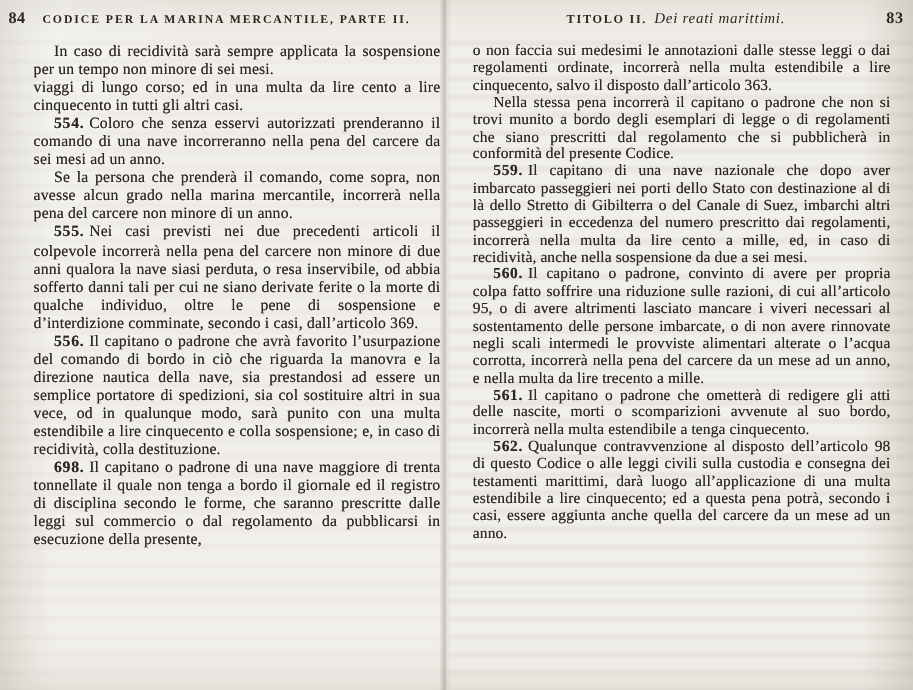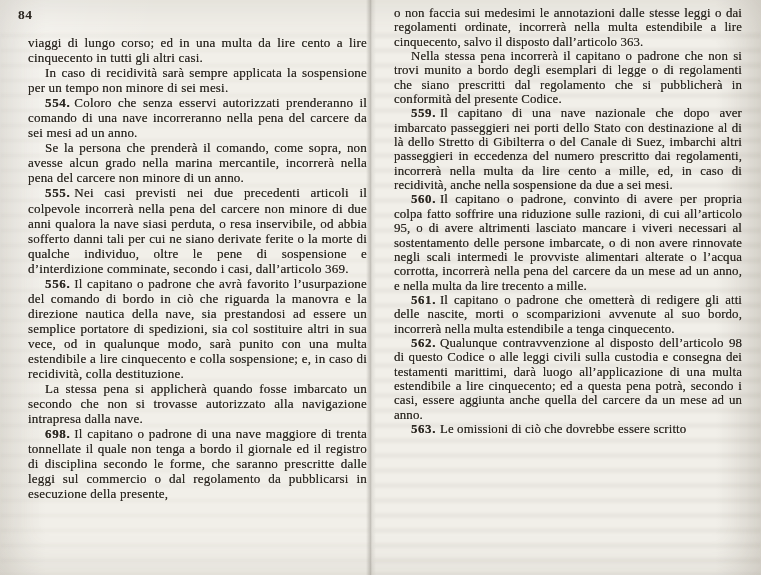--- a/index.html
+++ b/index.html
@@ -41,21 +41,21 @@
   .runhead {
     display:flex; align-items:baseline;
     padding-top:7px; height:22px;
     white-space:nowrap;
   }
   .pagenum { font-weight:bold; font-size:13.5px; letter-spacing:0.5px; }
   .runtitle {
     flex:1; text-align:center; font-weight:bold;
     font-size:9.8px; letter-spacing:1.6px;
   }
-  .page-left  .runhead { padding-left:18px; padding-right:14px; }
+  .page-left  .runhead { padding-left:7px; padding-right:14px; }
   .page-right .runhead { padding-left:14px; padding-right:8px; }
   .smallcaps  { font-weight:bold; font-size:10.2px; letter-spacing:1.4px; }
   .ital-title { font-style:italic; font-weight:normal; font-size:12.5px; letter-spacing:0.6px; margin-left:6px; }
 
   .pagebody {
     position:relative;
     text-align:justify;
     text-shadow:0 0 0.5px rgba(43,39,33,0.65);
     overflow:hidden;
   }
@@ -73,41 +73,44 @@
 </style>
 </head>
 <body>
 
 <div class="scan">
 
   <div class="page page-left">
     <div class="bleed"></div>
     <div class="runhead">
       <span class="pagenum">84</span>
+      <span class="runtitle">CODICE PER LA MARINA MERCANTILE, PARTE II.</span>
     </div>
     <div class="pagebody">
+      <p class="para"><span>In caso di recidività sarà sempre applicata la sospensione per un tempo non minore di sei mesi.</span></p>
       <p class="para noindent"><span>viaggi di lungo corso; ed in una multa da lire cento a lire cinquecento in tutti gli altri casi.</span></p>
-      <p class="para"><span>In caso di recidività sarà sempre applicata la sospensione per un tempo non minore di sei mesi.</span></p>
       <p class="para"><b class="artnum">554.</b><span>Coloro che senza esservi autorizzati prenderanno il comando di una nave incorreranno nella pena del carcere da sei mesi ad un anno.</span></p>
       <p class="para"><span>Se la persona che prenderà il comando, come sopra, non avesse alcun grado nella marina mercantile, incorrerà nella pena del carcere non minore di un anno.</span></p>
       <p class="para"><b class="artnum">555.</b><span>Nei casi previsti nei due precedenti articoli il colpevole incorrerà nella pena del carcere non minore di due anni qualora la nave siasi perduta, o resa inservibile, od abbia sofferto danni tali per cui ne siano derivate ferite o la morte di qualche individuo, oltre le pene di sospensione e d’interdizione comminate, secondo i casi, dall’articolo 369.</span></p>
       <p class="para"><b class="artnum">556.</b><span>Il capitano o padrone che avrà favorito l’usurpazione del comando di bordo in ciò che riguarda la manovra e la direzione nautica della nave, sia prestandosi ad essere un semplice portatore di spedizioni, sia col sostituire altri in sua vece, od in qualunque modo, sarà punito con una multa estendibile a lire cinquecento e colla sospensione; e, in caso di recidività, colla destituzione.</span></p>
-      <p class="para"><span>La stessa pena si applicherà quando fosse imbarcato un secondo che non si trovasse autorizzato alla navigazione intrapresa dalla nave.</span></p>
       <p class="para"><b class="artnum">698.</b><span>Il capitano o padrone di una nave maggiore di trenta tonnellate il quale non tenga a bordo il giornale ed il registro di disciplina secondo le forme, che saranno prescritte dalle leggi sul commercio o dal regolamento da pubblicarsi in esecuzione della presente,</span></p>
     </div>
   </div>
 
   <div class="gutter"></div>
 
   <div class="page page-right">
     <div class="bleed"></div>
+    <div class="runhead">
+      <span class="runtitle"><span class="smallcaps">TITOLO II.</span><span class="ital-title">Dei reati marittimi.</span></span>
+      <span class="pagenum">83</span>
+    </div>
     <div class="pagebody">
       <p class="para noindent"><span>o non faccia sui medesimi le annotazioni dalle stesse leggi o dai regolamenti ordinate, incorrerà nella multa estendibile a lire cinquecento, salvo il disposto dall’articolo 363.</span></p>
       <p class="para"><span>Nella stessa pena incorrerà il capitano o padrone che non si trovi munito a bordo degli esemplari di legge o di regolamenti che siano prescritti dal regolamento che si pubblicherà in conformità del presente Codice.</span></p>
       <p class="para"><b class="artnum">559.</b><span>Il capitano di una nave nazionale che dopo aver imbarcato passeggieri nei porti dello Stato con destinazione al di là dello Stretto di Gibilterra o del Canale di Suez, imbarchi altri passeggieri in eccedenza del numero prescritto dai regolamenti, incorrerà nella multa da lire cento a mille, ed, in caso di recidività, anche nella sospensione da due a sei mesi.</span></p>
       <p class="para"><b class="artnum">560.</b><span>Il capitano o padrone, convinto di avere per propria colpa fatto soffrire una riduzione sulle razioni, di cui all’articolo 95, o di avere altrimenti lasciato mancare i viveri necessari al sostentamento delle persone imbarcate, o di non avere rinnovate negli scali intermedi le provviste alimentari alterate o l’acqua corrotta, incorrerà nella pena del carcere da un mese ad un anno, e nella multa da lire trecento a mille.</span></p>
       <p class="para"><b class="artnum">561.</b><span>Il capitano o padrone che ometterà di redigere gli atti delle nascite, morti o scomparizioni avvenute al suo bordo, incorrerà nella multa estendibile a tenga cinquecento.</span></p>
       <p class="para"><b class="artnum">562.</b><span>Qualunque contravvenzione al disposto dell’articolo 98 di questo Codice o alle leggi civili sulla custodia e consegna dei testamenti marittimi, darà luogo all’applicazione di una multa estendibile a lire cinquecento; ed a questa pena potrà, secondo i casi, essere aggiunta anche quella del carcere da un mese ad un anno.</span></p>
-      <p class="para"><b class="artnum">563.</b><span>Le omissioni di ciò che dovrebbe essere scritto</span></p>
     </div>
   </div>
 
 </div>
 
 </body></html>

